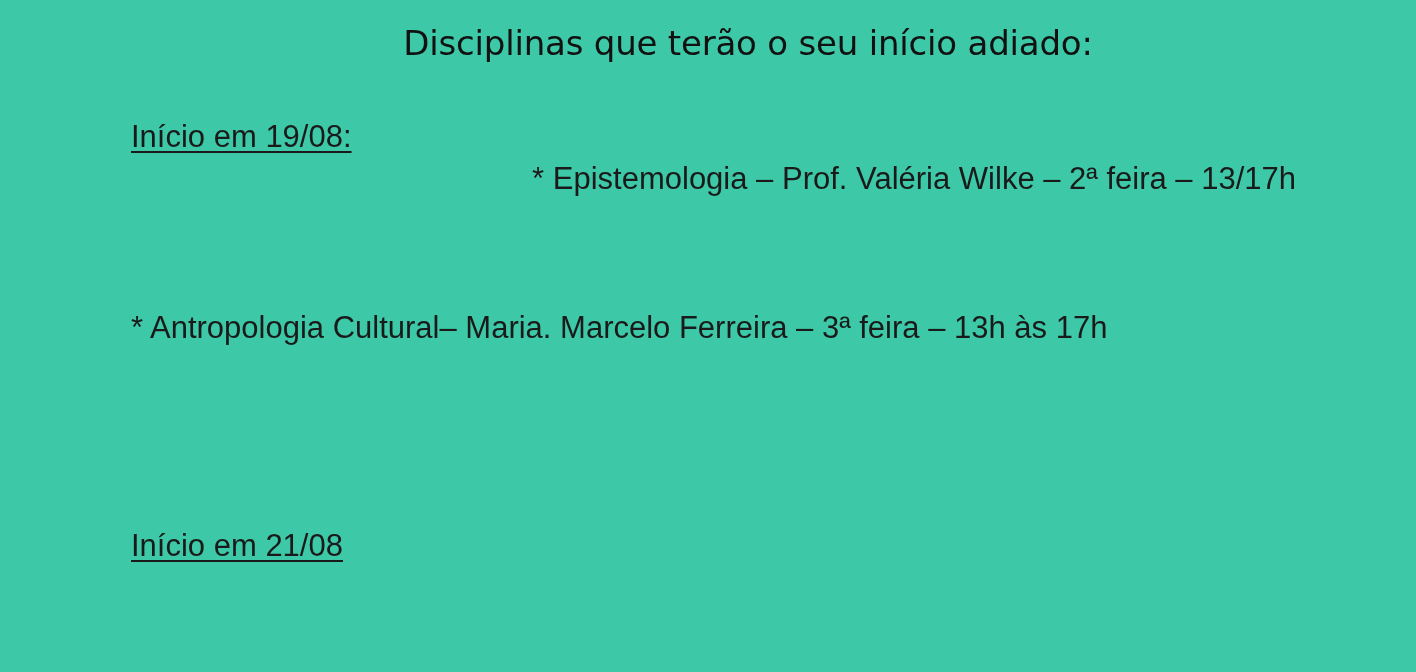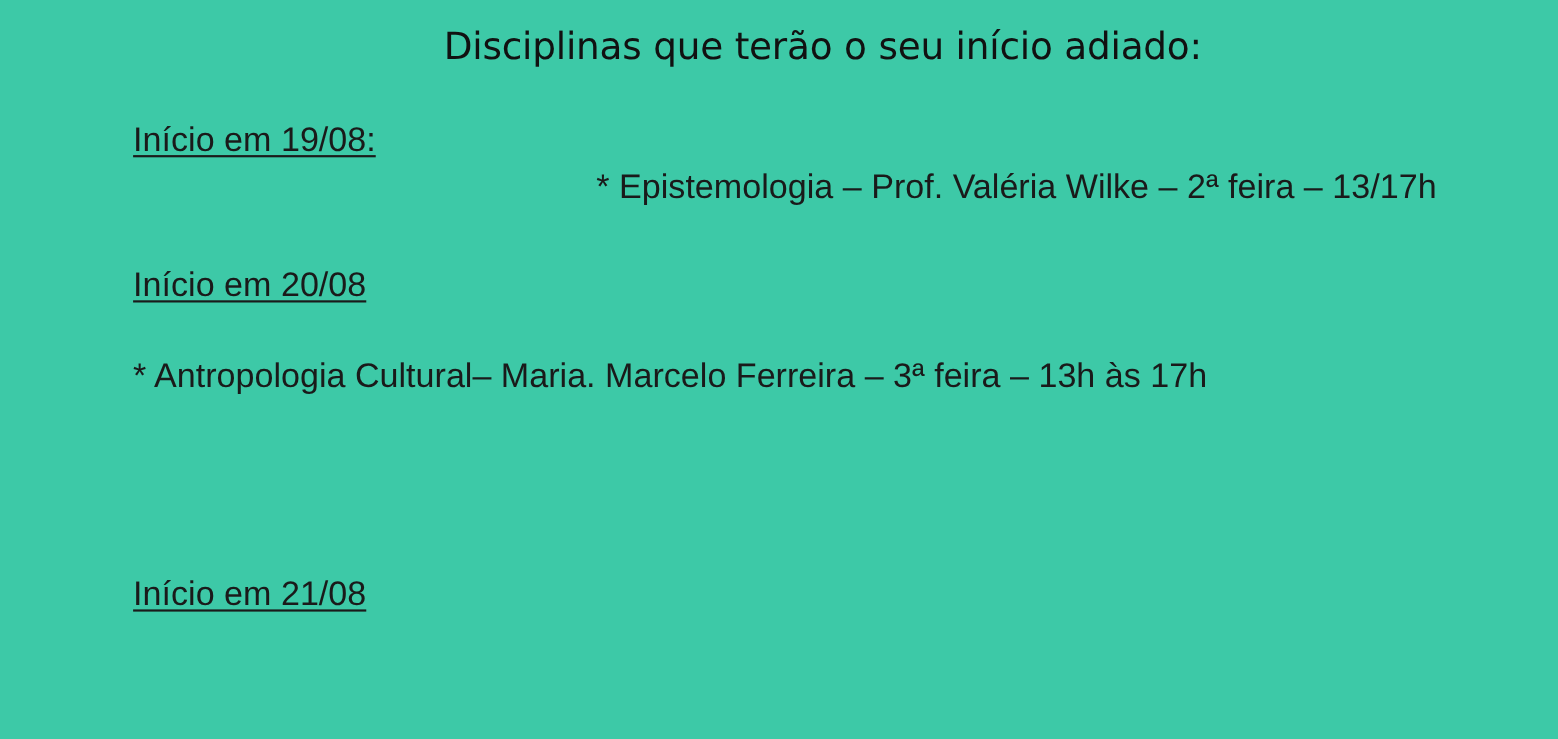--- a/index.html
+++ b/index.html
@@ -40,21 +40,21 @@
   }
 
   .body-block {
     position: absolute;
     left: 121px;
     top: 108px;
     width: 1185px;
   }
 
   .section {
-    margin: 0;
+    margin: 10px;
     padding: 0;
   }
 
   .section-heading {
     font-size: 31px;
     line-height: 37px;
     text-decoration: underline;
     text-underline-offset: 4px;
     text-decoration-thickness: 2px;
     display: inline-block;
@@ -93,23 +93,20 @@
     <div class="section group-tight">
       <div class="heading-row">
         <span class="section-heading">Início em 19/08:</span>
       </div>
       <p class="item">* Epistemologia – Prof. Valéria Wilke – 2ª feira – 13/17h</p>
     </div>
 
     <div class="gap-lg"></div>
 
     <div class="section">
-      <div class="heading-row">
-        <span class="section-heading">Início em 20/08</span>
-      </div>
       <div class="gap-md"></div>
       <p class="item">* Antropologia Cultural– Maria. Marcelo Ferreira – 3ª feira – 13h às 17h</p>
       <div class="gap-md"></div>
       <div class="gap-md"></div>
     </div>
 
     <div class="gap-xl"></div>
 
     <div class="section">
       <div class="heading-row">

